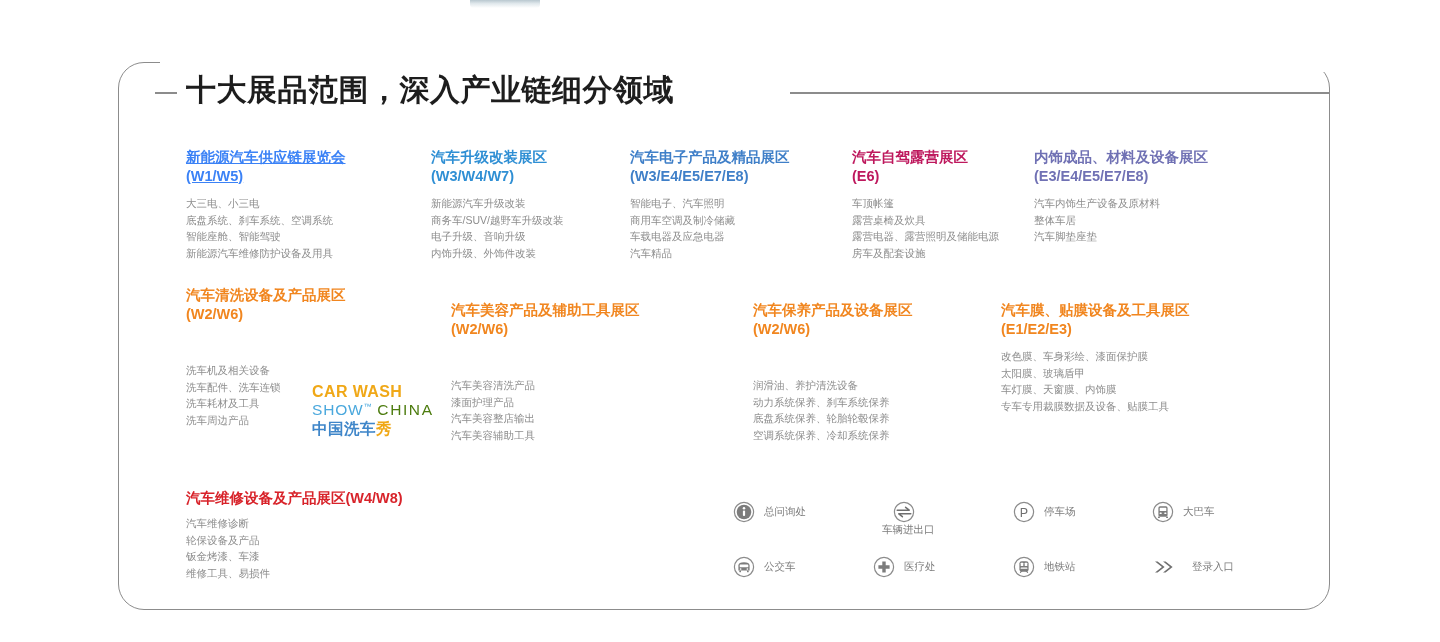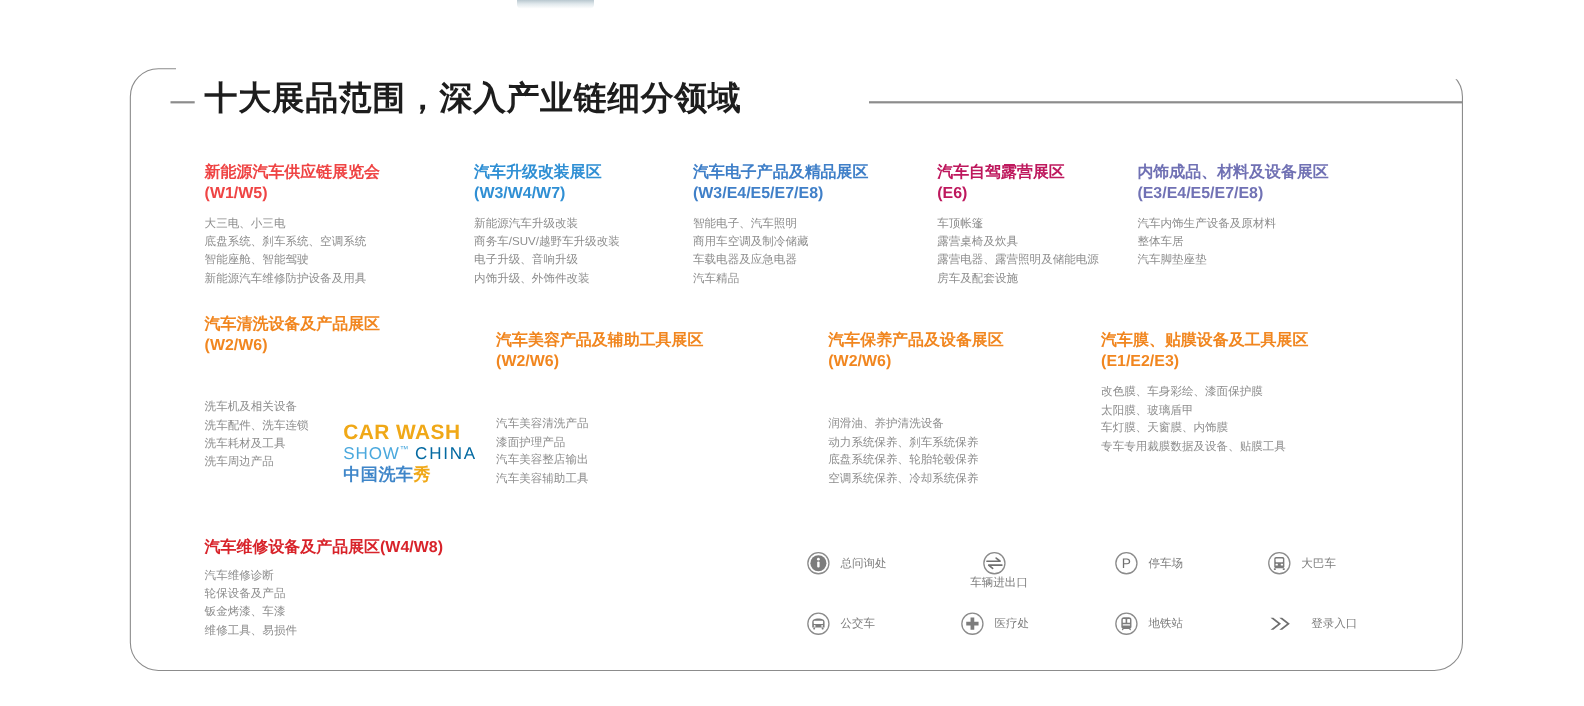--- a/index.html
+++ b/index.html
@@ -53,37 +53,37 @@
   .cat h3 {
     font-size: 14.5px; font-weight: bold; line-height: 19px;
     margin-bottom: 9px; white-space: pre-line;
   }
   .cat ul { list-style: none; }
   .cat li {
     font-size: 10.5px; color: #8d8d8d; line-height: 16.5px;
     white-space: nowrap;
   }
 
-  .c-green  { color: #ef4444; }
+  .c-green  { color: #3b82f6; text-decoration: underline; }
   .c-blue   { color: #2f8fd4; }
   .c-blue2  { color: #3f7fc8; }
   .c-indigo { color: #be185d; }
   .c-purple { color: #7071b4; }
   .c-orange { color: #f1861f; }
   .c-red    { color: #d8232a; }
 
   
   .cw-logo {
     position: absolute; left: 126px; top: 236px;
     line-height: 1.0; white-space: nowrap;
   }
-  .cw-l1 { font-size: 19px; font-weight: bold; color: #f0a817; letter-spacing: .4px; }
+  .cw-l1 { font-size: 16px; font-weight: bold; color: #f0a817; letter-spacing: .4px; }
   .cw-l2 { font-size: 15.5px; color: #4aa8dd; letter-spacing: .8px; margin-top: 2px; }
   .cw-l2 .tm { font-size: 8px; vertical-align: super; color:#4aa8dd; }
-  .cw-l2 .china { color: #0369a1; letter-spacing: 1.6px; }
+  .cw-l2 .china { color: #4d7c0f; letter-spacing: 1.6px; }
   .cw-l3 { font-size: 15.5px; font-weight: bold; color: #3f86c9; margin-top: 3px; letter-spacing: .5px; }
   .cw-l3 .xiu { color: #f0a817; }
   .legend-item { position: absolute; display: flex; align-items: center; }
   .legend-item .ic {
     width: 22px; height: 22px; flex: 0 0 22px;
     display: flex; align-items: center; justify-content: center;
   }
   .legend-item .lbl {
     font-size: 10.5px; color: #7c7c7c; margin-left: 9px; white-space: nowrap;
   }

